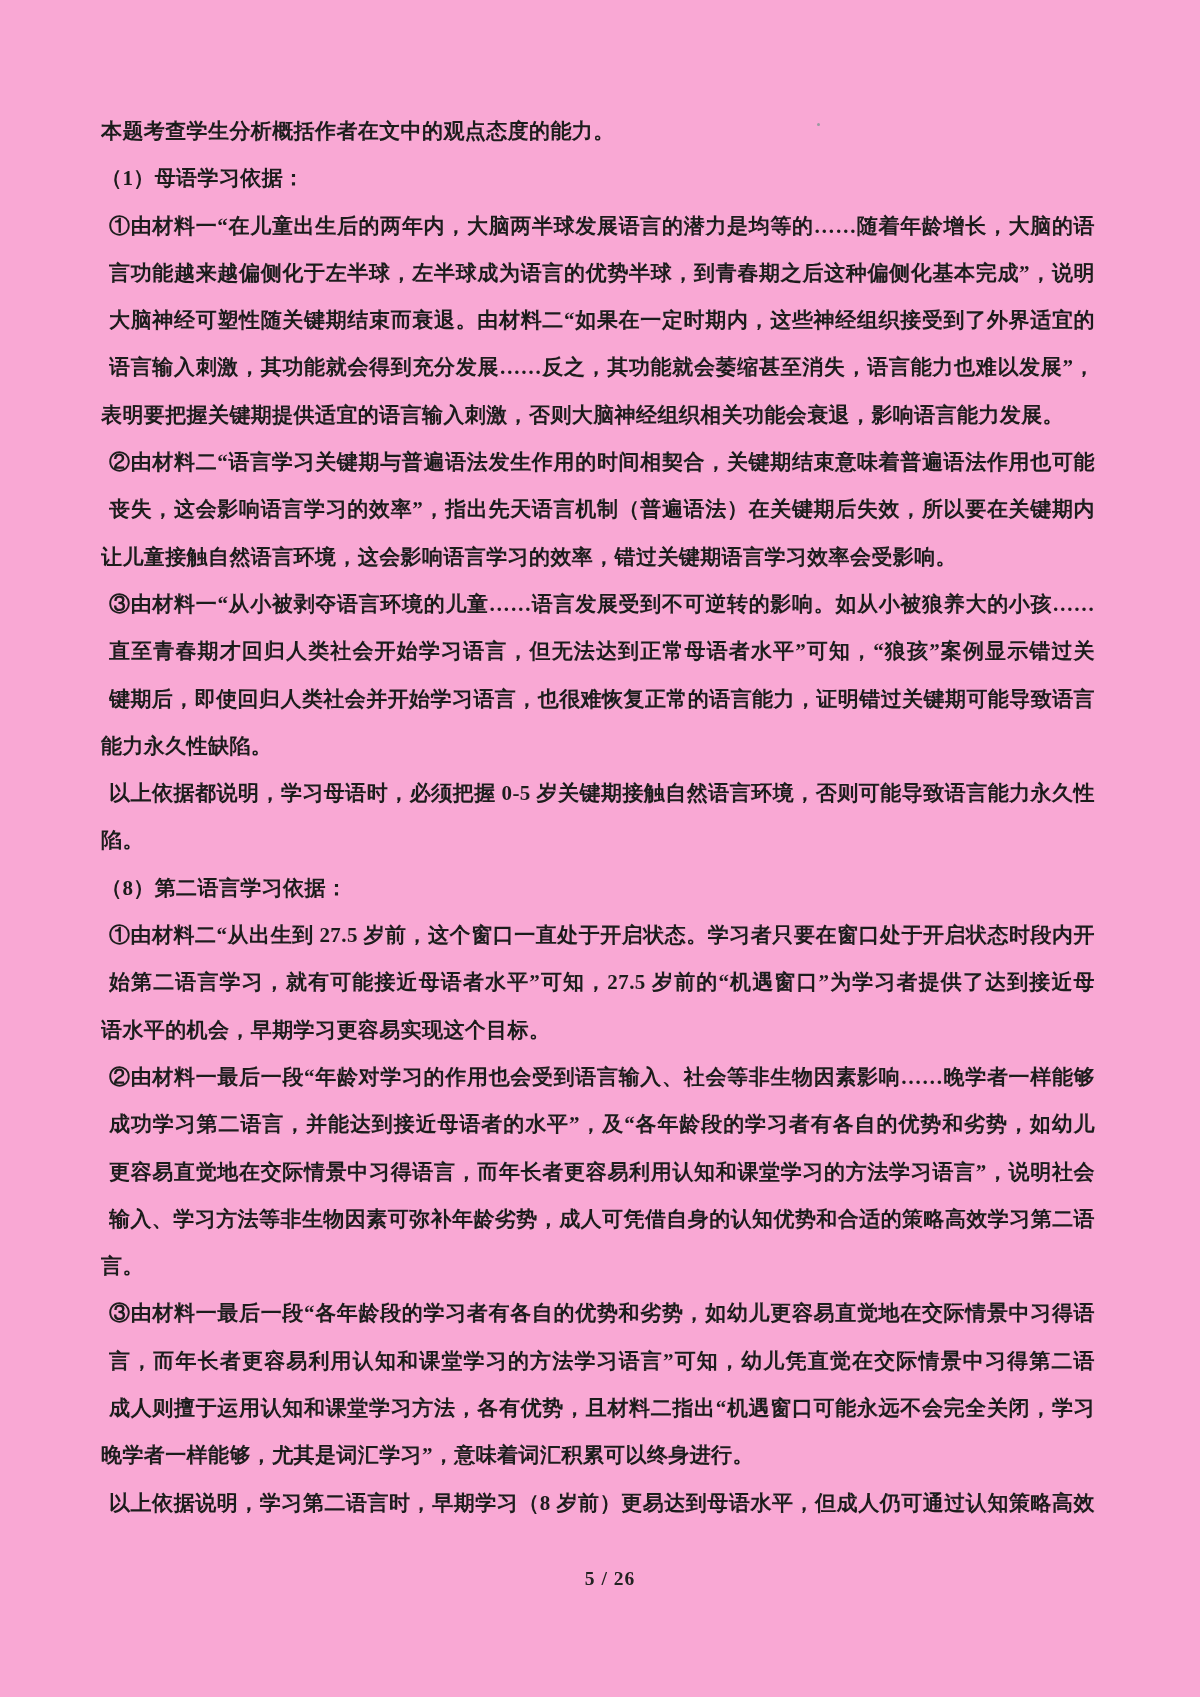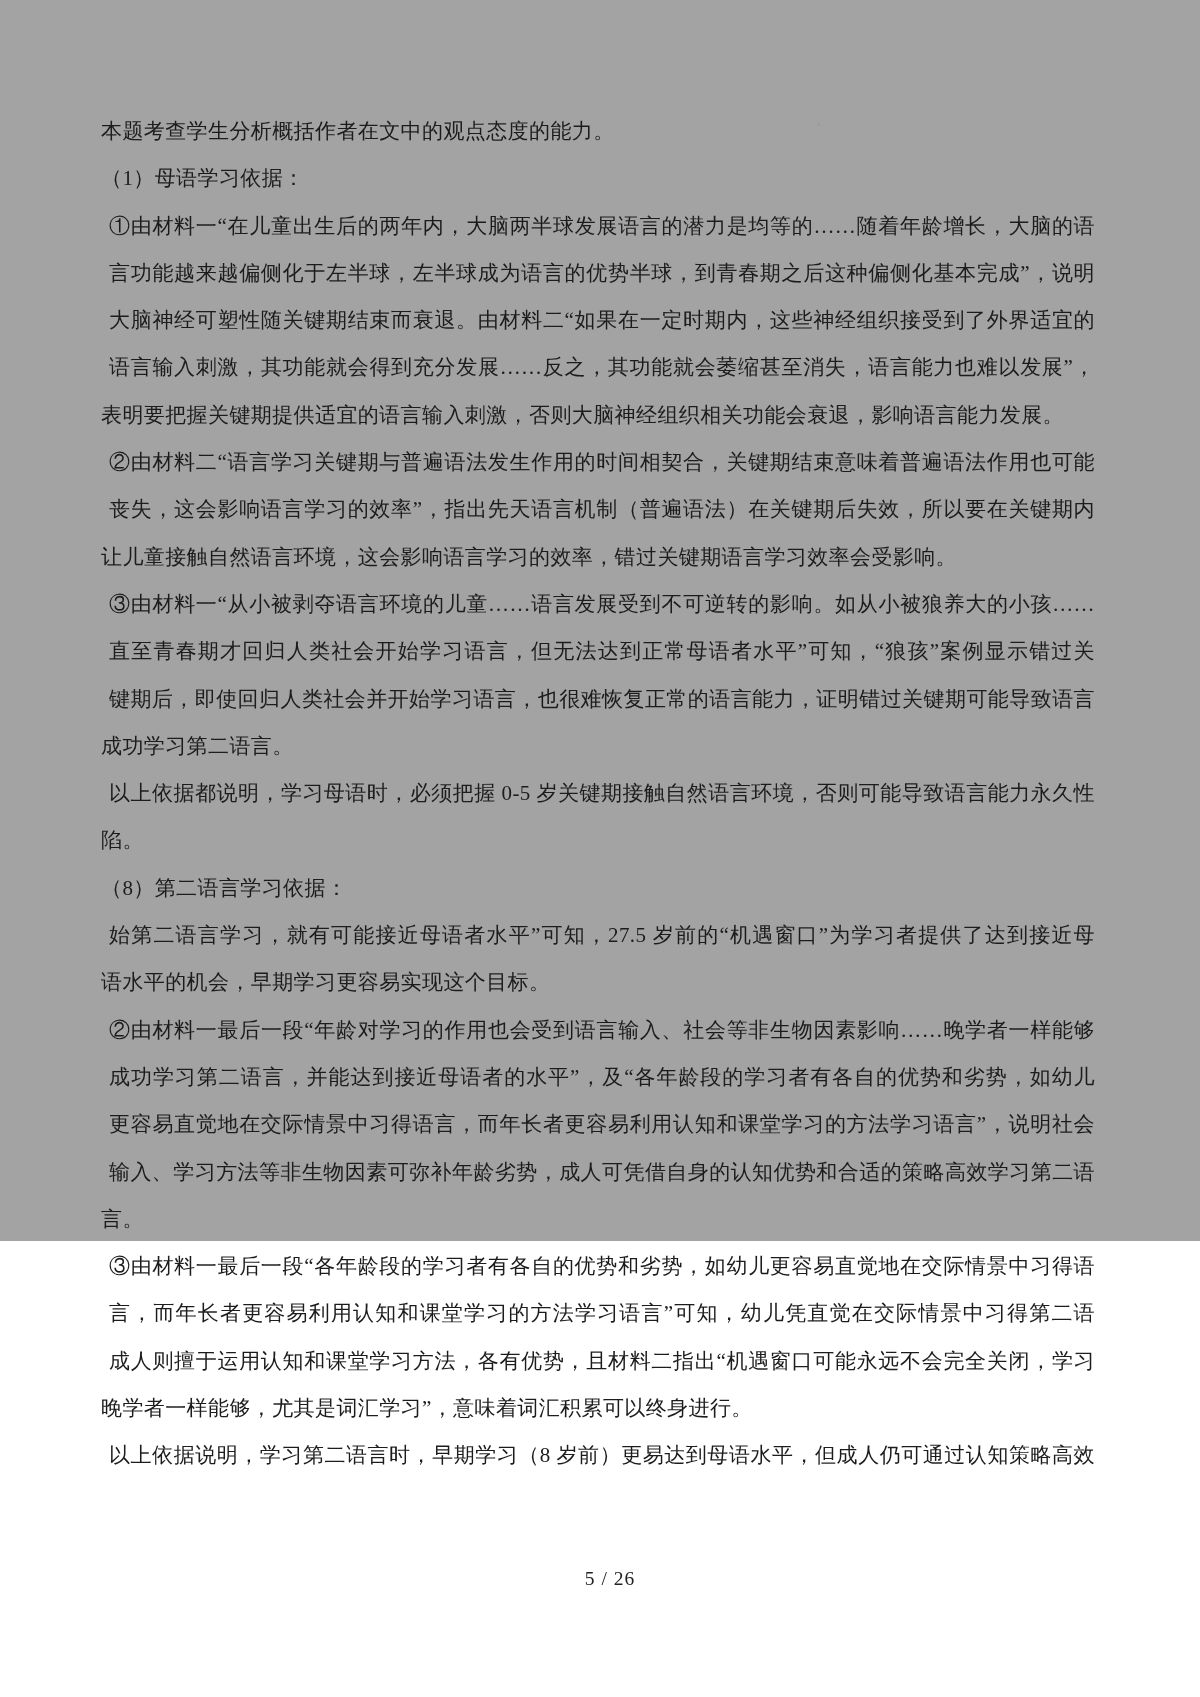--- a/index.html
+++ b/index.html
@@ -11,22 +11,23 @@
     width: 1200px;
     height: 1697px;
     position: relative;
     font-family: "Liberation Serif", "DejaVu Serif", serif;
     color: #1c1c1c;
   }
   .page {
     position: absolute;
     left: 0; top: 0;
     width: 1200px;
-    height: 1241px;
-    background: #a3a3a3;
+    height: 1697px;
+    background: #f9a8d4;
+    font-weight: bold;
   }
   .doc-body {
     position: absolute;
     left: 101px;
     top: 108px;
     width: 994px;
     font-size: 21px;
   }
   .line {
     height: 47.3px;
@@ -75,24 +76,25 @@
     <div class="line j">言功能越来越偏侧化于左半球，左半球成为语言的优势半球，到青春期之后这种偏侧化基本完成”，说明</div>
     <div class="line j">大脑神经可塑性随关键期结束而衰退。由材料二“如果在一定时期内，这些神经组织接受到了外界适宜的</div>
     <div class="line j">语言输入刺激，其功能就会得到充分发展……反之，其功能就会萎缩甚至消失，语言能力也难以发展”，</div>
     <div class="line">表明要把握关键期提供适宜的语言输入刺激，否则大脑神经组织相关功能会衰退，影响语言能力发展。</div>
     <div class="line j">②由材料二“语言学习关键期与普遍语法发生作用的时间相契合，关键期结束意味着普遍语法作用也可能</div>
     <div class="line j">丧失，这会影响语言学习的效率”，指出先天语言机制（普遍语法）在关键期后失效，所以要在关键期内</div>
     <div class="line">让儿童接触自然语言环境，这会影响语言学习的效率，错过关键期语言学习效率会受影响。</div>
     <div class="line j">③由材料一“从小被剥夺语言环境的儿童……语言发展受到不可逆转的影响。如从小被狼养大的小孩……</div>
     <div class="line j">直至青春期才回归人类社会开始学习语言，但无法达到正常母语者水平”可知，“狼孩”案例显示错过关</div>
     <div class="line j">键期后，即使回归人类社会并开始学习语言，也很难恢复正常的语言能力，证明错过关键期可能导致语言</div>
-    <div class="line">成功学习第二语言。</div>
+    <div class="line">能力永久性缺陷。</div>
     <div class="line j">以上依据都说明，学习母语时，必须把握 0-5 岁关键期接触自然语言环境，否则可能导致语言能力永久性缺</div>
     <div class="line">陷。</div>
     <div class="line">（8）第二语言学习依据：</div>
+    <div class="line j">①由材料二“从出生到 27.5 岁前，这个窗口一直处于开启状态。学习者只要在窗口处于开启状态时段内开</div>
     <div class="line j">始第二语言学习，就有可能接近母语者水平”可知，27.5 岁前的“机遇窗口”为学习者提供了达到接近母</div>
     <div class="line">语水平的机会，早期学习更容易实现这个目标。</div>
     <div class="line j">②由材料一最后一段“年龄对学习的作用也会受到语言输入、社会等非生物因素影响……晚学者一样能够</div>
     <div class="line j">成功学习第二语言，并能达到接近母语者的水平”，及“各年龄段的学习者有各自的优势和劣势，如幼儿</div>
     <div class="line j">更容易直觉地在交际情景中习得语言，而年长者更容易利用认知和课堂学习的方法学习语言”，说明社会</div>
     <div class="line j">输入、学习方法等非生物因素可弥补年龄劣势，成人可凭借自身的认知优势和合适的策略高效学习第二语</div>
     <div class="line">言。</div>
     <div class="line j">③由材料一最后一段“各年龄段的学习者有各自的优势和劣势，如幼儿更容易直觉地在交际情景中习得语</div>
     <div class="line j">言，而年长者更容易利用认知和课堂学习的方法学习语言”可知，幼儿凭直觉在交际情景中习得第二语言，</div>
     <div class="line j">成人则擅于运用认知和课堂学习方法，各有优势，且材料二指出“机遇窗口可能永远不会完全关闭，学习</div>

